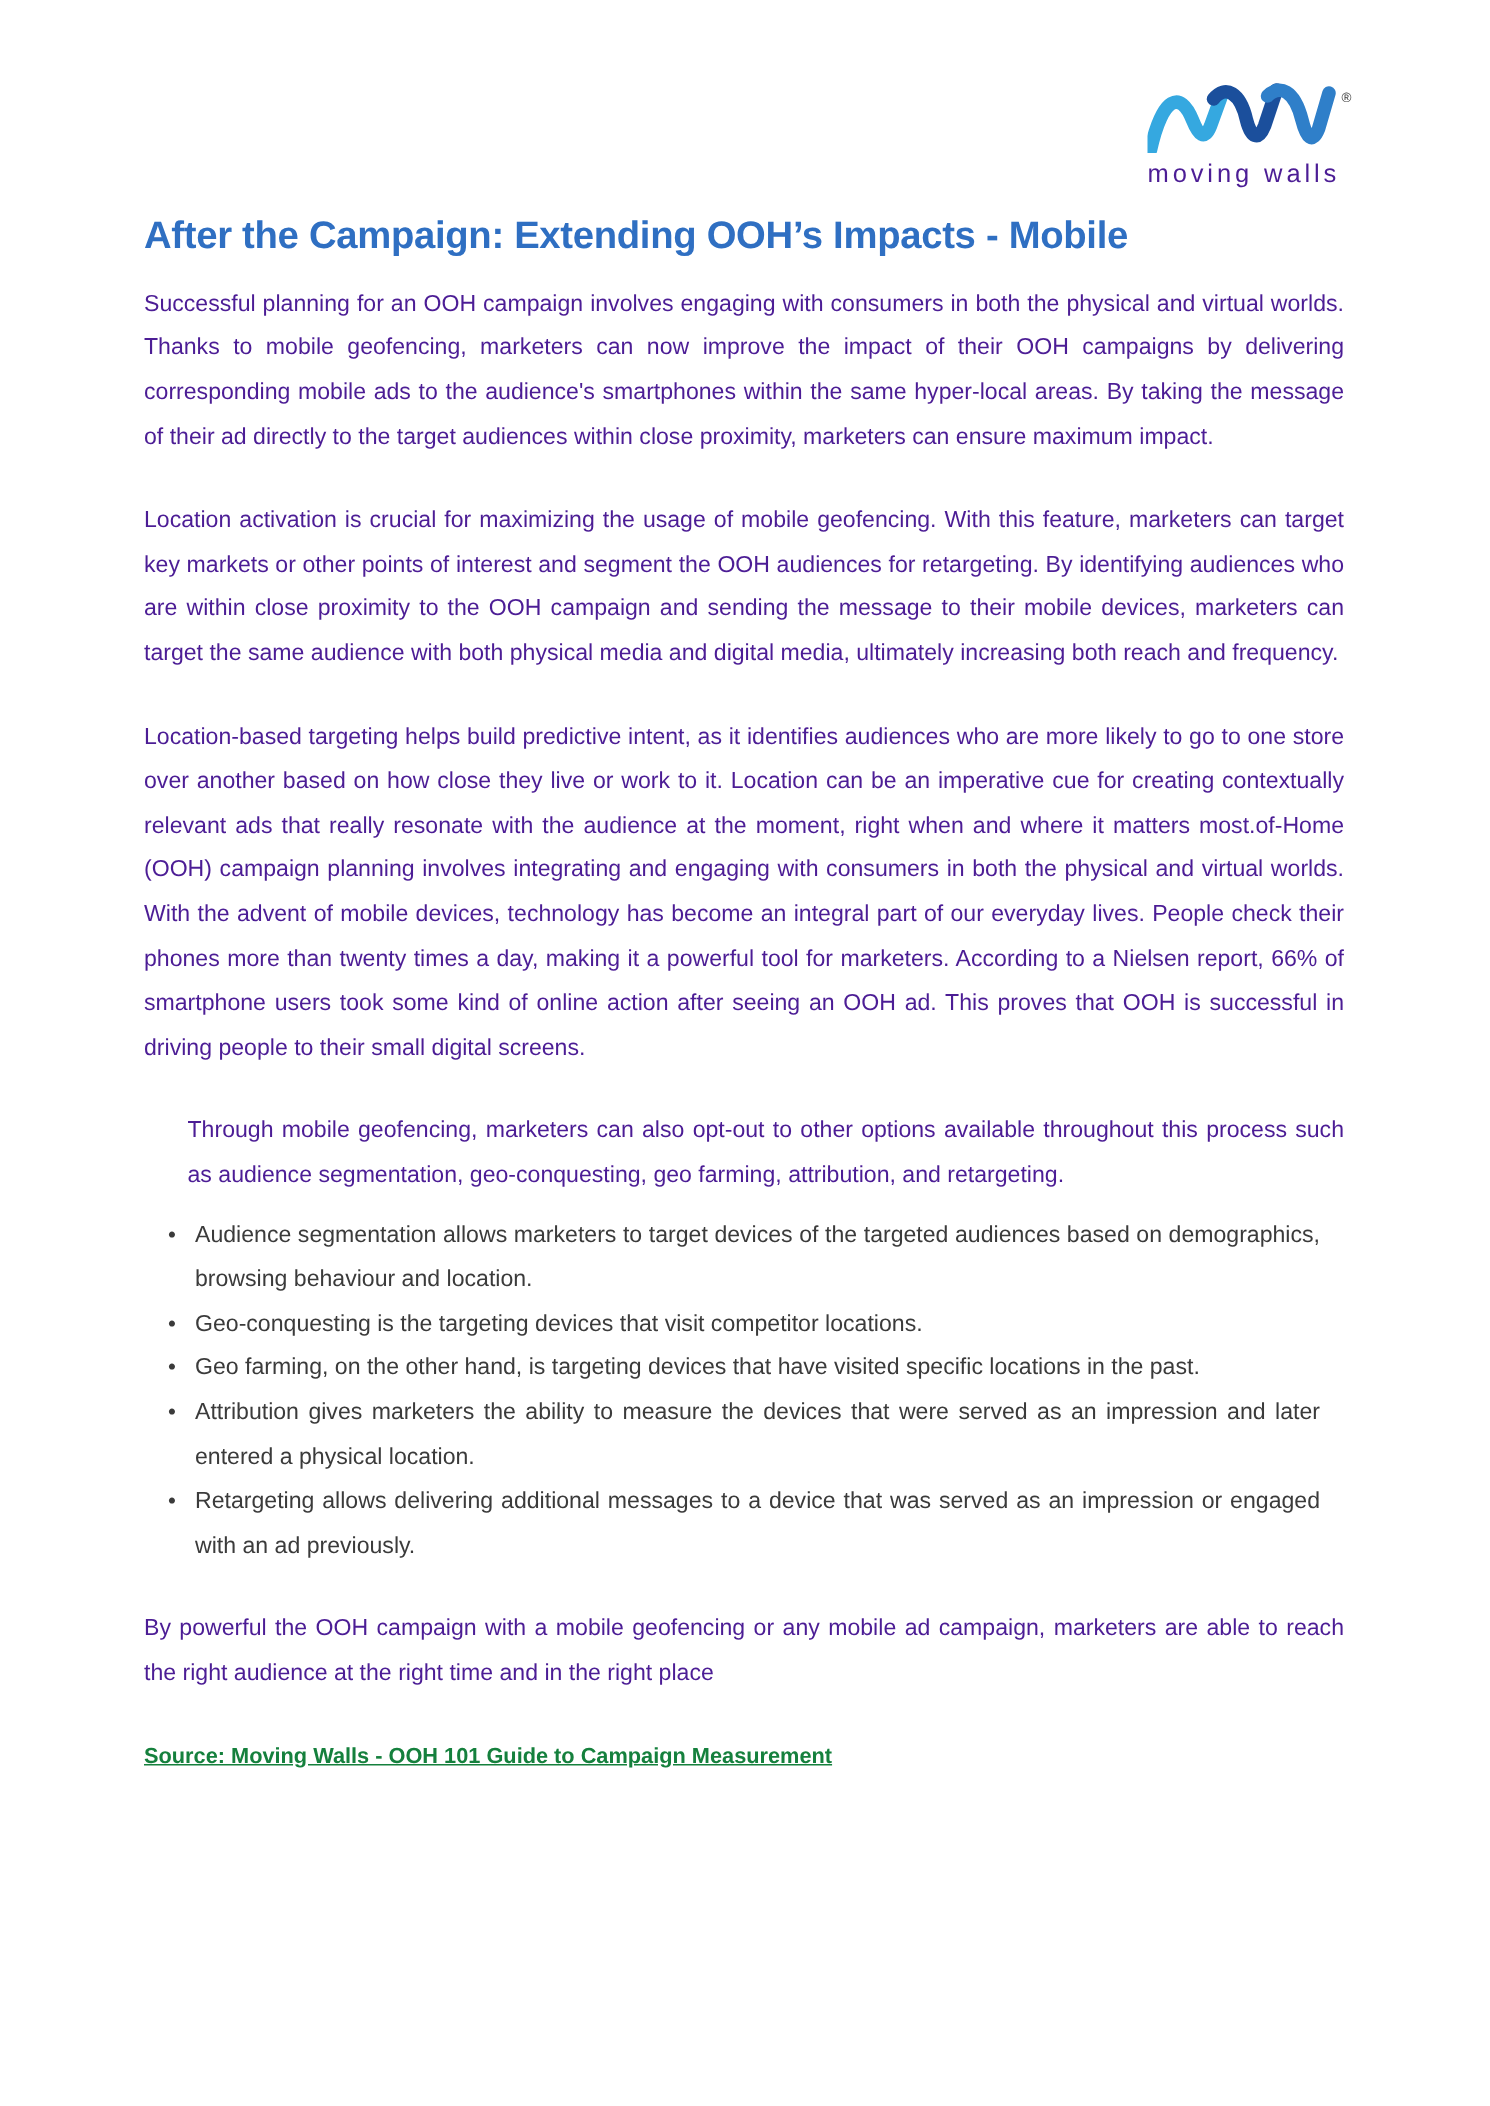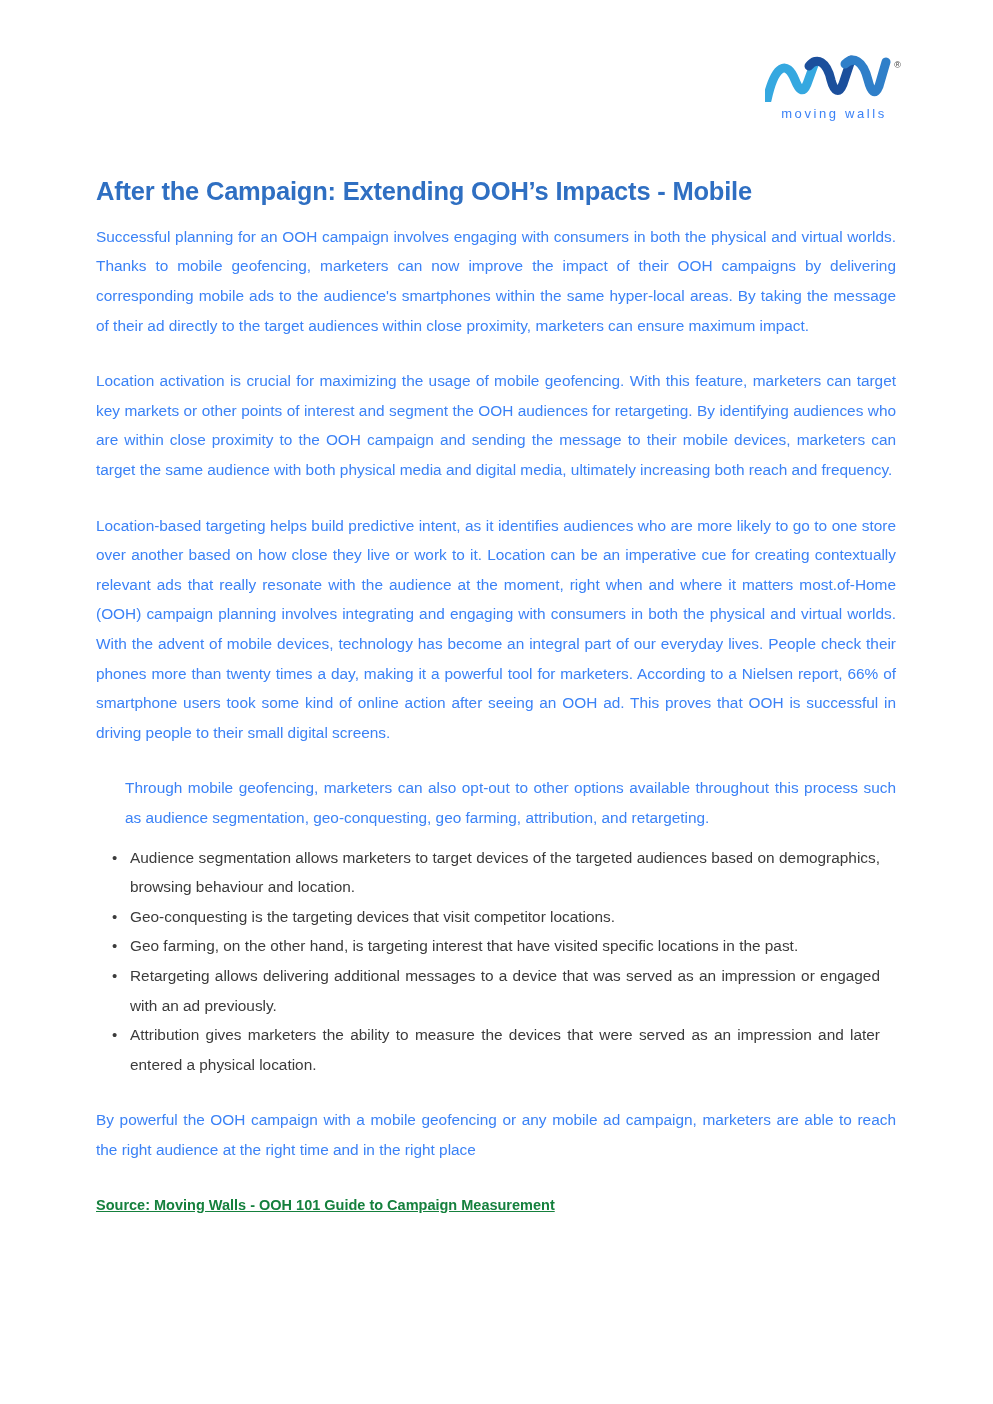--- a/index.html
+++ b/index.html
@@ -37,49 +37,49 @@
   }
   .logo-reg {
     position: absolute;
     top: 6px;
     right: -10px;
     font-size: 9px;
     color: #3a3a3a;
   }
   .logo-text {
     margin-top: 4px;
-    font-size: 13px;
+    font-size: 17px;
     letter-spacing: 2.6px;
-    color: #3b82f6;
-    text-align: center;
+    color: #4c1d95;
+    text-align: left;
     padding-right: 2px;
     font-family: "Liberation Sans", sans-serif;
   }
 
   
   .content {
     position: absolute;
     left: 96px;
-    top: 176px;
+    top: 142px;
     width: 800px;
   }
   h1.title {
     font-size: 25.5px;
     line-height: 1.25;
     font-weight: bold;
     color: #2f6fc2;
     margin: 0 0 14px 0;
     letter-spacing: -0.2px;
   }
   p.body {
     font-size: 15.4px;
     line-height: 29.6px;
     text-align: justify;
     margin: 0 0 26px 0;
-    color: #3b82f6;
+    color: #4c1d95;
     hyphens: none;
   }
   p.body.last {
     margin-bottom: 10px;
     margin-left: 29px;
   }
   ul.bullets {
     margin: 0 16px 26px 0;
     padding-left: 34px;
     list-style: none;
@@ -132,23 +132,23 @@
     <h1 class="title">After the Campaign: Extending OOH’s Impacts - Mobile</h1>
 
     <p class="body">Successful planning for an OOH campaign involves engaging with consumers in both the physical and virtual worlds. Thanks to mobile geofencing, marketers can now improve the impact of their OOH campaigns by delivering corresponding mobile ads to the audience's smartphones within the same hyper-local areas. By taking the message of their ad directly to the target audiences within close proximity, marketers can ensure maximum impact.</p>
     <p class="body">Location activation is crucial for maximizing the usage of mobile geofencing. With this feature, marketers can target key markets or other points of interest and segment the OOH audiences for retargeting. By identifying audiences who are within close proximity to the OOH campaign and sending the message to their mobile devices, marketers can target the same audience with both physical media and digital media, ultimately increasing both reach and frequency.</p>
     <p class="body">Location-based targeting helps build predictive intent, as it identifies audiences who are more likely to go to one store over another based on how close they live or work to it. Location can be an imperative cue for creating contextually relevant ads that really resonate with the audience at the moment, right when and where it matters most.of-Home (OOH) campaign planning involves integrating and engaging with consumers in both the physical and virtual worlds. With the advent of mobile devices, technology has become an integral part of our everyday lives. People check their phones more than twenty times a day, making it a powerful tool for marketers. According to a Nielsen report, 66% of smartphone users took some kind of online action after seeing an OOH ad. This proves that OOH is successful in driving people to their small digital screens.</p>
     <p class="body last">Through mobile geofencing, marketers can also opt-out to other options available throughout this process such as audience segmentation, geo-conquesting, geo farming, attribution, and retargeting.</p>
 
     <ul class="bullets">
       <li>Audience segmentation allows marketers to target devices of the targeted audiences based on demographics, browsing behaviour and location.</li>
       <li>Geo-conquesting is the targeting devices that visit competitor locations.</li>
-      <li>Geo farming, on the other hand, is targeting interest that have visited specific locations in the past.</li>
+      <li>Geo farming, on the other hand, is targeting devices that have visited specific locations in the past.</li>
+      <li>Attribution gives marketers the ability to measure the devices that were served as an impression and later entered a physical location.</li>
       <li>Retargeting allows delivering additional messages to a device that was served as an impression or engaged with an ad previously.</li>
-      <li>Attribution gives marketers the ability to measure the devices that were served as an impression and later entered a physical location.</li>
     </ul>
 
     <p class="body">By powerful the OOH campaign with a mobile geofencing or any mobile ad campaign, marketers are able to reach the right audience at the right time and in the right place</p>
 
     <a class="source" href="#">Source:  Moving Walls - OOH 101 Guide to Campaign Measurement</a>
   </div>
 
 </div>
 
 </body></html>

